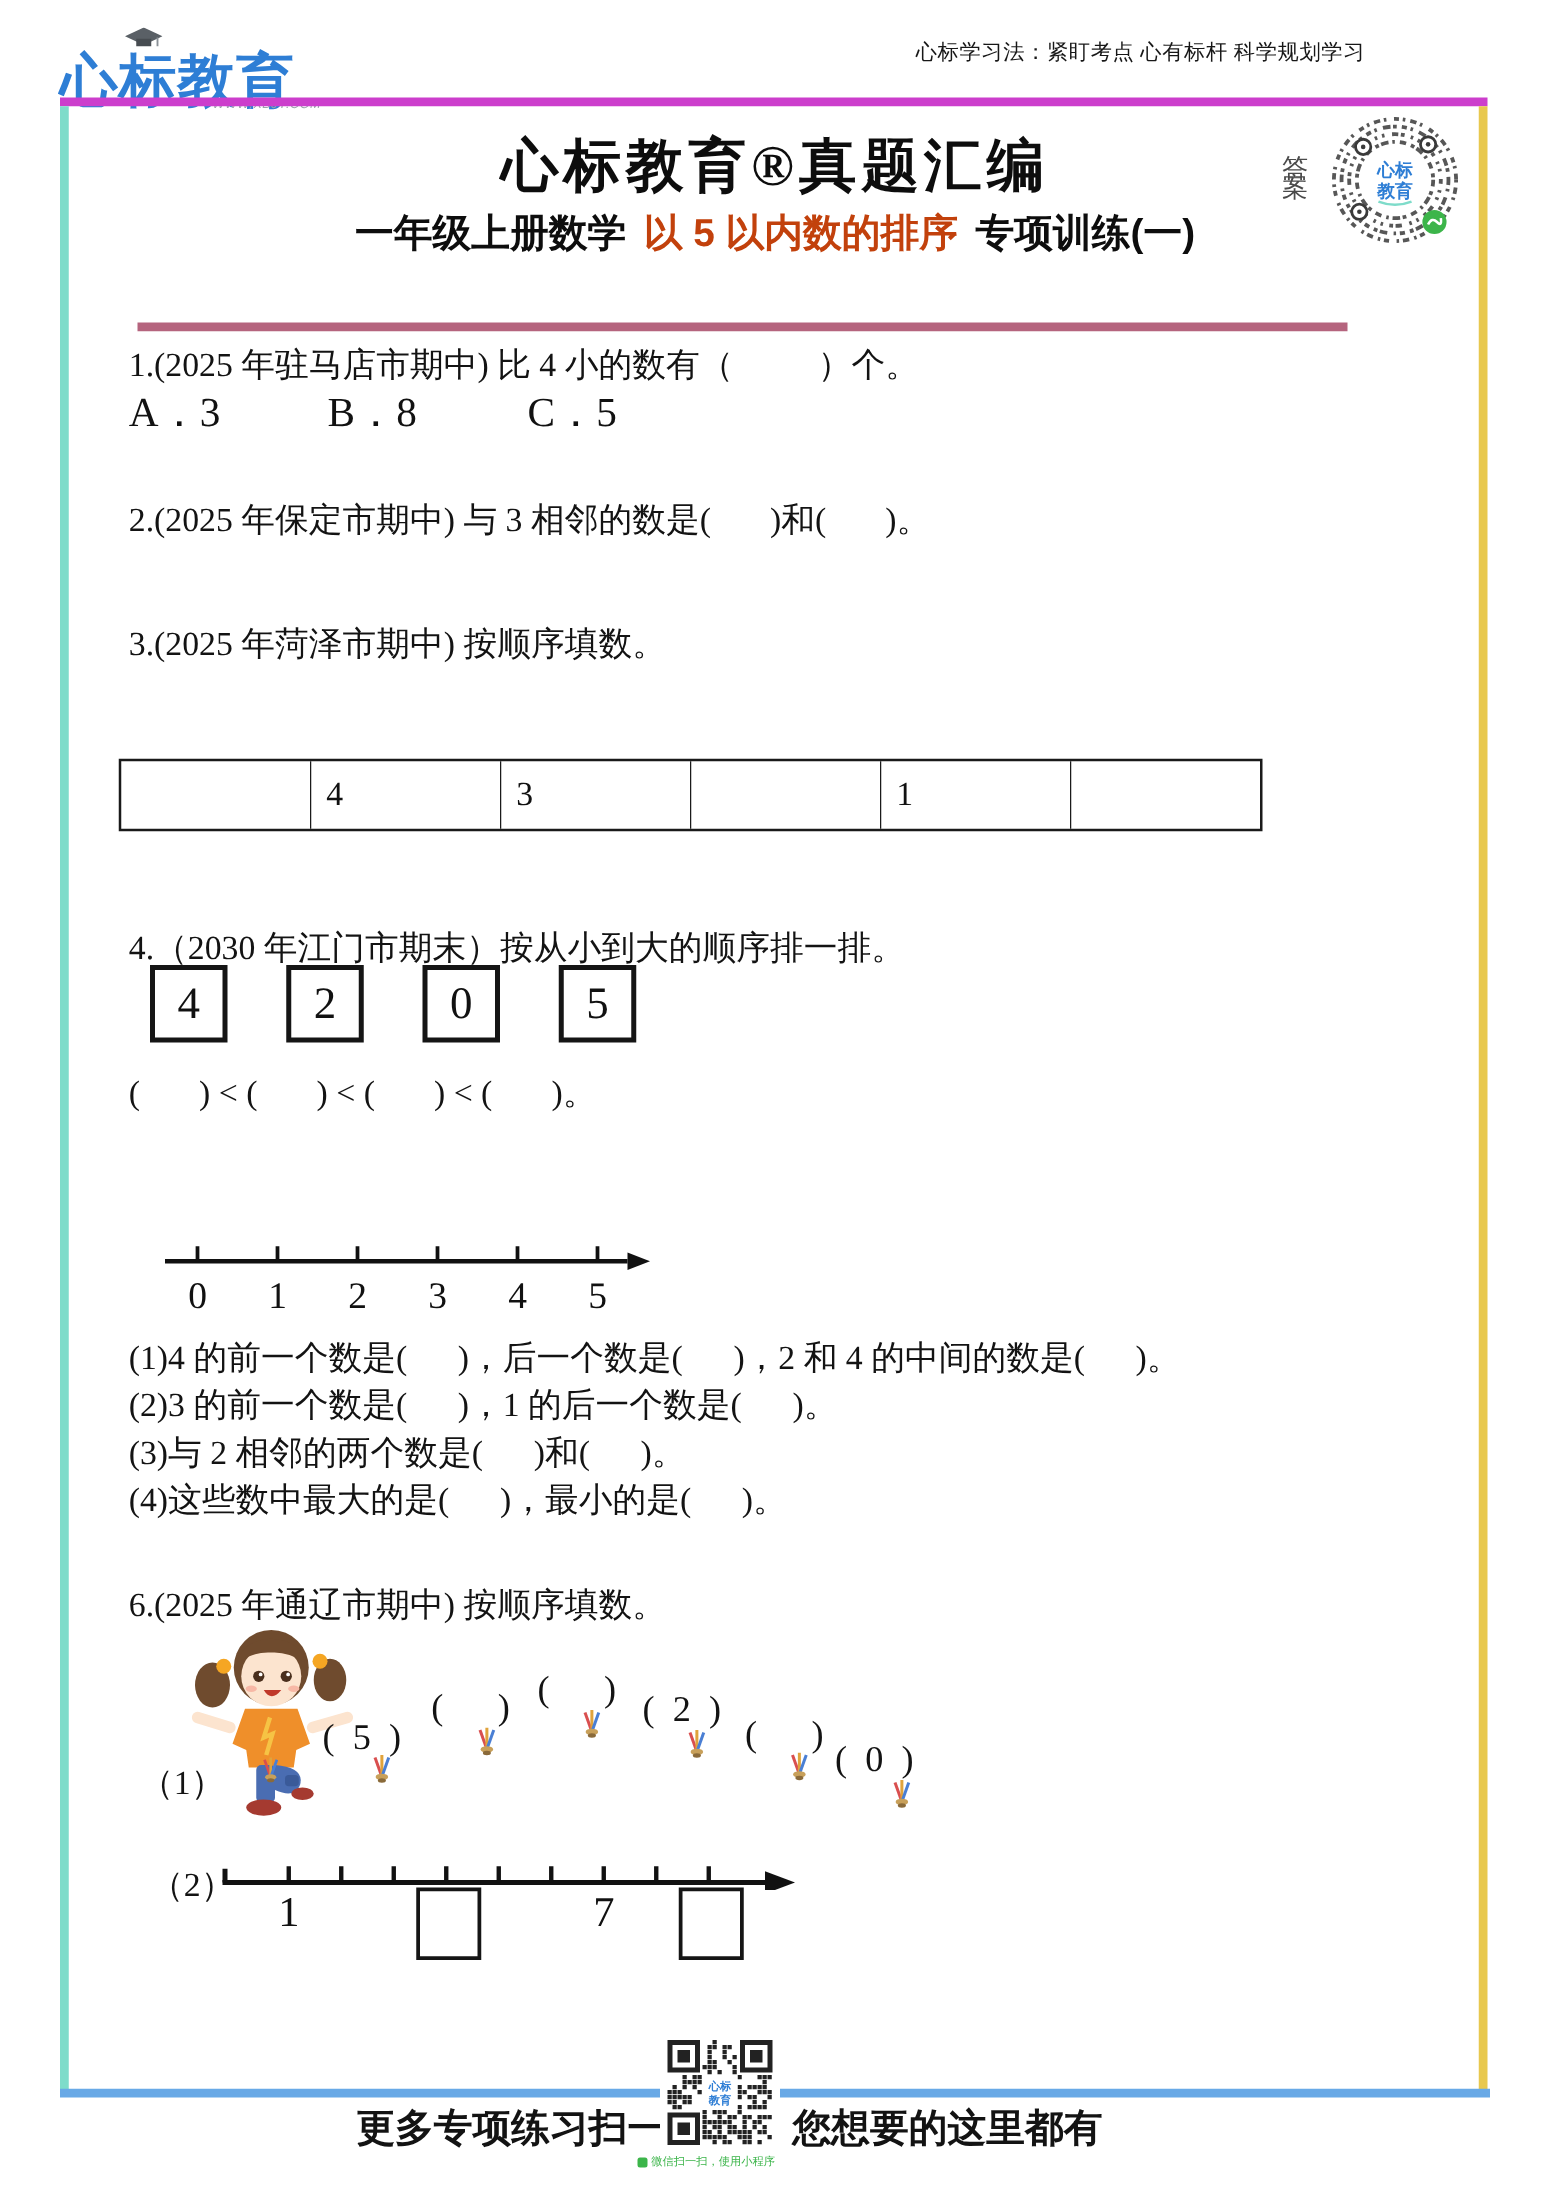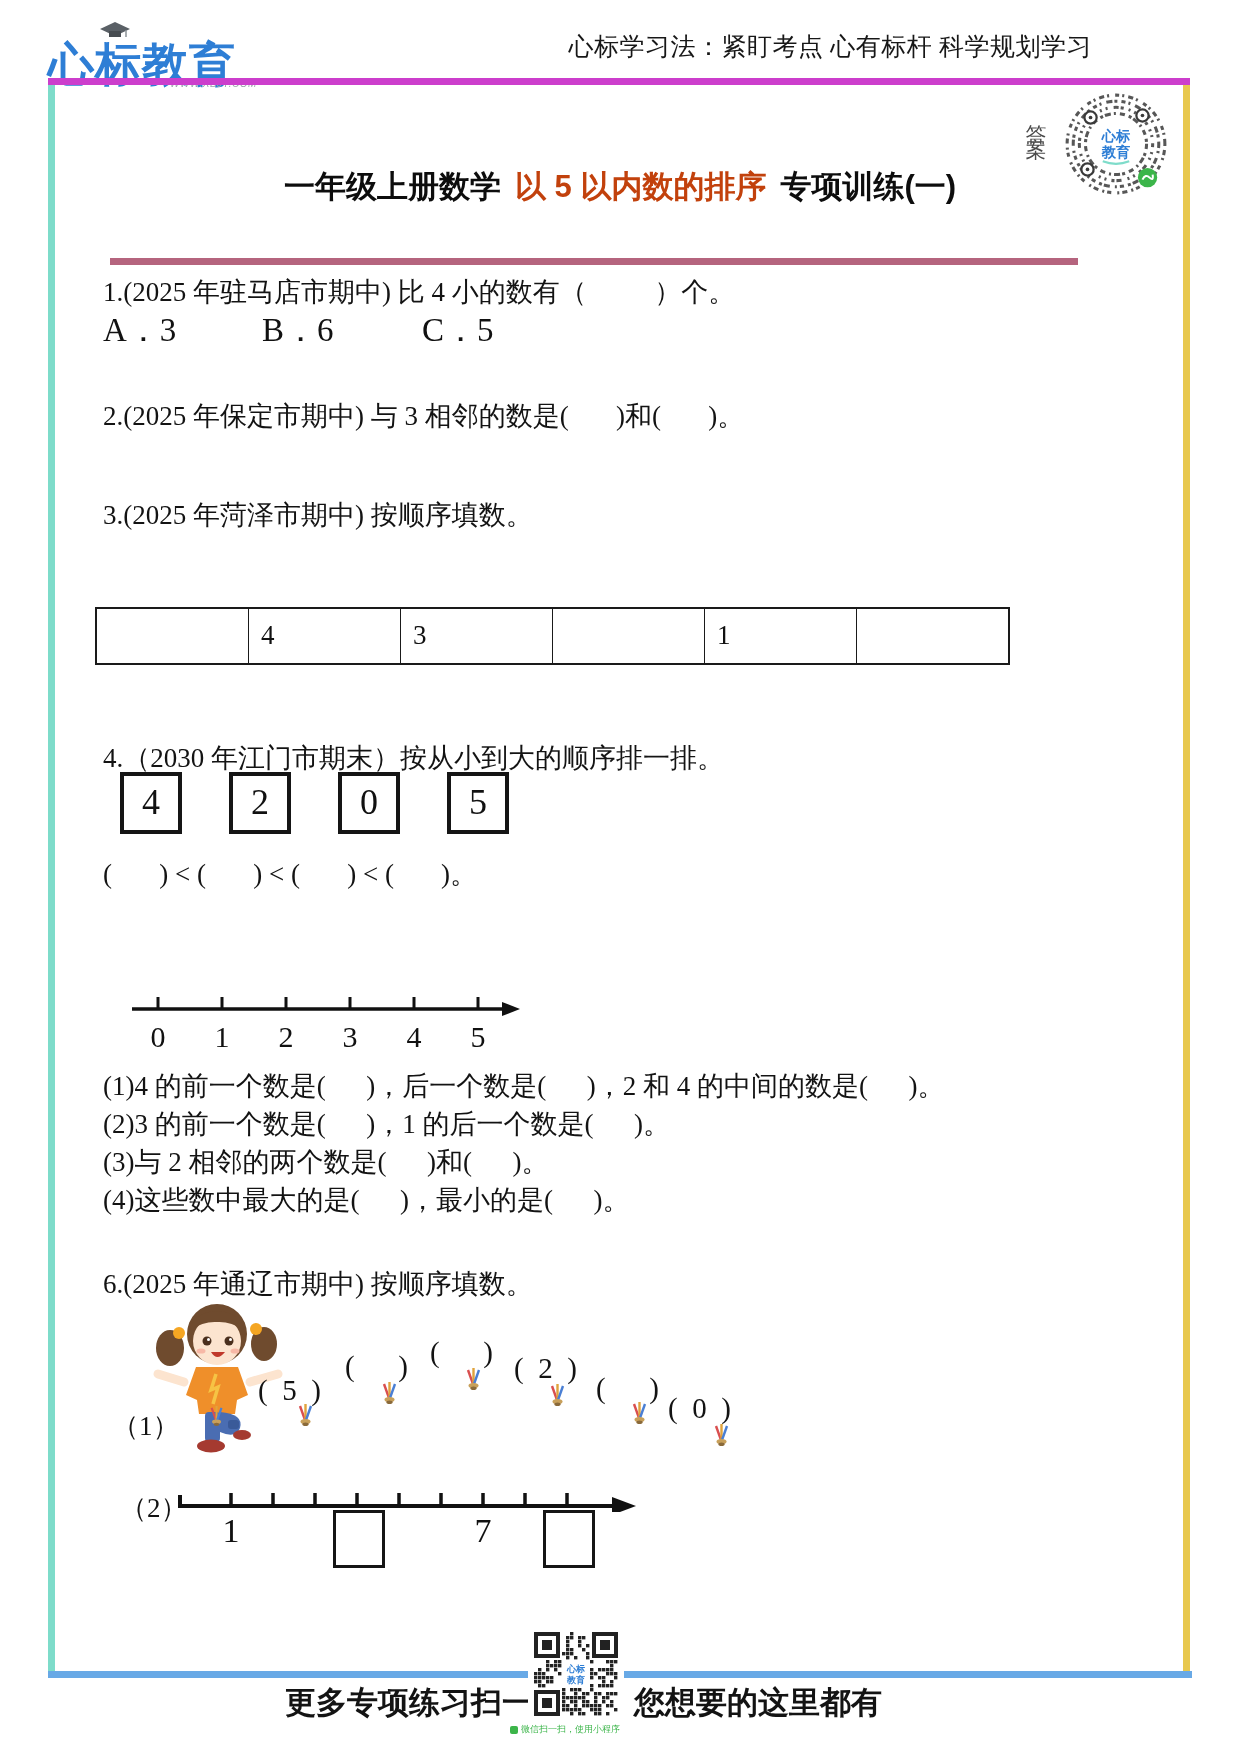--- a/index.html
+++ b/index.html
@@ -7,21 +7,21 @@
         font-family:"Liberation Serif","DejaVu Serif",serif;color:#111;}
   .abs{position:absolute;}
 
   
   #logo{left:48px;top:20px;width:220px;height:60px;}
   #logo-text{position:absolute;left:0;top:14px;font-family:"Liberation Sans",sans-serif;
              font-weight:bold;font-size:46px;color:#2e7ed5;letter-spacing:1px;}
   #cap-icon{position:absolute;left:52px;top:2px;}
   #logo-url{position:absolute;left:122px;top:58px;font-size:10px;font-style:italic;
             color:#9aa3ab;font-family:"Liberation Sans",sans-serif;letter-spacing:.5px;}
-  #slogan{right:148px;top:30px;font-size:25px;font-weight:500;color:#171717;letter-spacing:.5px;white-space:pre;}
+  #slogan{right:148px;top:30px;font-size:17px;font-weight:500;color:#171717;letter-spacing:.5px;white-space:pre;}
 
   
   #bar-magenta{left:48px;top:78px;width:1142px;height:7px;background:#cc3ecc;}
   #border-teal{left:48px;top:85px;width:7px;height:1589px;background:#7edcca;}
   #border-yellow{left:1183px;top:85px;width:7px;height:1589px;background:#e8c84e;}
   #bar-blue{left:48px;top:1671px;width:1144px;height:7px;background:#68a9e6;}
 
   
   #page-title{left:0;right:0;top:102px;text-align:center;font-size:46px;font-weight:600;
               letter-spacing:4px;color:#0d0d0d;}
@@ -110,20 +110,21 @@
     <span id="logo-text">心标教育</span>
     <div id="logo-url">WWW.XBJY.COM</div>
   </div>
   <div class="abs" id="slogan">心标学习法：紧盯考点 心有标杆 科学规划学习</div>
 
   <div class="abs" id="bar-magenta"></div>
   <div class="abs" id="border-teal"></div>
   <div class="abs" id="border-yellow"></div>
   <div class="abs" id="bar-blue"></div>
 
+  <h1 class="abs" id="page-title" style="margin:0">心标教育®真题汇编</h1>
 
   <div class="abs" id="answer-block">
     <div id="answer-label">答案</div>
     <svg id="answer-qr" width="112" height="112" viewBox="0 0 110 110">
       <circle cx="55" cy="55" r="52" fill="#ffffff"></circle>
       <circle cx="55" cy="55" r="48" fill="none" stroke="#3a3a3a" stroke-width="3" stroke-dasharray="2 4 5 3 2 6 4 3" opacity=".85"></circle>
       <circle cx="55" cy="55" r="42" fill="none" stroke="#3a3a3a" stroke-width="3" stroke-dasharray="4 3 2 5 6 2 3 4" opacity=".85"></circle>
       <circle cx="55" cy="55" r="36" fill="none" stroke="#3a3a3a" stroke-width="3" stroke-dasharray="3 5 2 4 2 6 5 2" opacity=".85"></circle>
       <circle cx="55" cy="55" r="30" fill="none" stroke="#3a3a3a" stroke-width="3" stroke-dasharray="5 4 3 2 6 3 2 4" opacity=".85"></circle>
       <circle cx="30" cy="29" r="6" fill="#fff" stroke="#3a3a3a" stroke-width="2.2"></circle>
@@ -142,21 +143,21 @@
   </div>
 
   <h2 class="abs" id="subtitle" style="margin:0">
     <span id="subtitle-pre">一年级上册数学</span><span class="gap"></span><span id="subtitle-mid">以 5 以内数的排序</span><span class="gap"></span><span id="subtitle-post">专项训练(一)</span>
   </h2>
   <div class="abs" id="rose-line"></div>
 
   <div class="qtext" id="q1">1.(2025 年驻马店市期中) 比 4 小的数有（          ）个。</div>
   <div class="abs" id="q1-options">
     <span id="optA">A．3</span>
-    <span id="optB">B．6</span>
+    <span id="optB">B．8</span>
     <span id="optC">C．5</span>
   </div>
 
   <div class="qtext" id="q2">2.(2025 年保定市期中) 与 3 相邻的数是(       )和(       )。</div>
 
   <div class="qtext" id="q3">3.(2025 年菏泽市期中) 按顺序填数。</div>
   <div class="abs" id="q3-table">
     <div class="cell"></div>
     <div class="cell">4</div>
     <div class="cell">3</div>

